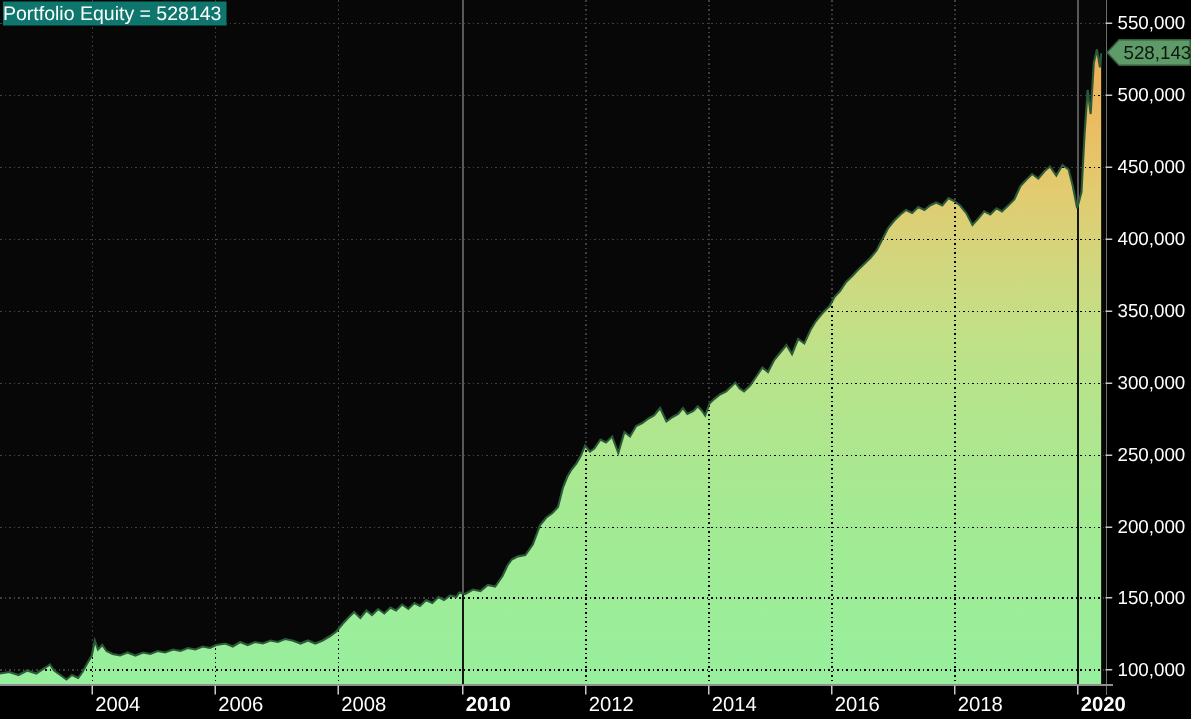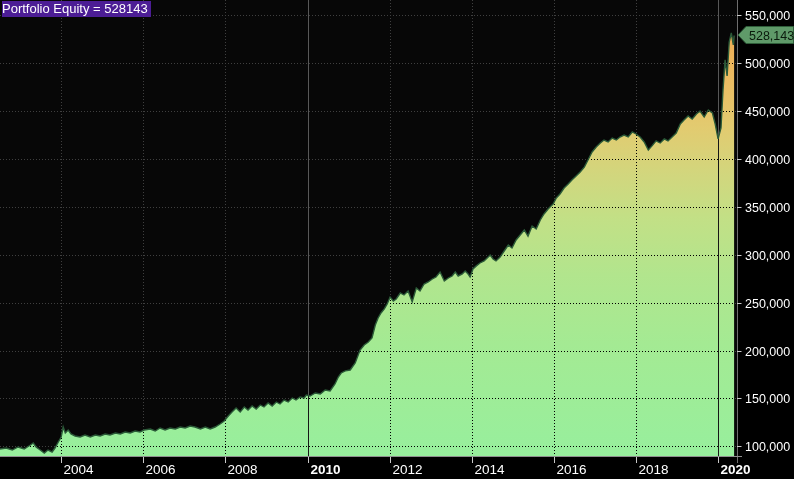--- a/index.html
+++ b/index.html
@@ -1,20 +1,20 @@
 <!DOCTYPE html>
 <html><head>
 <meta charset="utf-8">
 <style>
   html,body{margin:0;padding:0;background:#000;}
   #app{position:relative;width:794px;height:479px;background:#000;overflow:hidden;
        font-family:"Liberation Sans", sans-serif;}
   #chart-svg{position:absolute;left:0;top:0;}
   #chart-title{position:absolute;left:2px;top:1px;color:#ffffff;font-size:13px;
-       line-height:15px;background:#4c1d95;padding:0 3px 1px 0;white-space:nowrap;z-index:5;}
+       line-height:15px;background:#0f766e;padding:0 3px 1px 0;white-space:nowrap;z-index:5;}
   text{font-family:"Liberation Sans", sans-serif;}
 </style>
 </head>
 <body>
 
 <div id="app">
   <div id="chart-title">Portfolio Equity = 528143</div>
 
   <svg id="chart-svg" width="794" height="479" viewBox="0 0 794 479">
     <defs>

